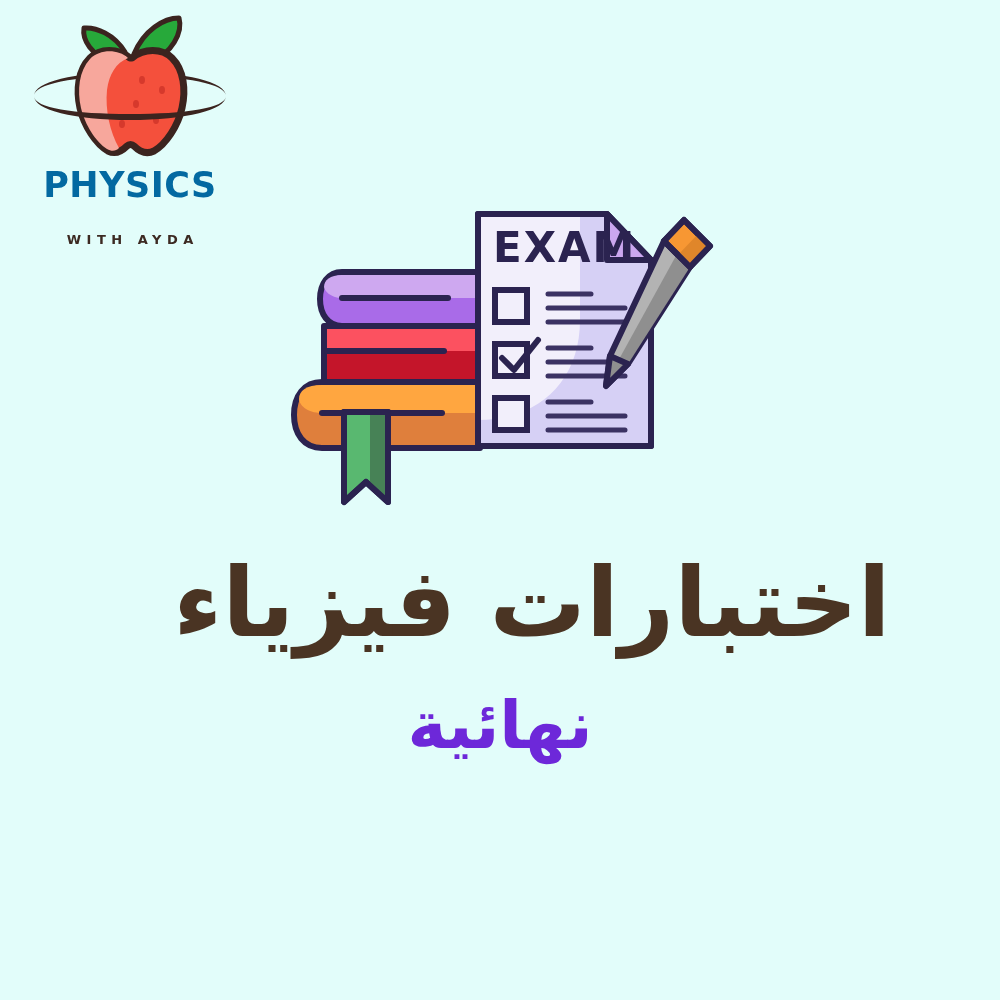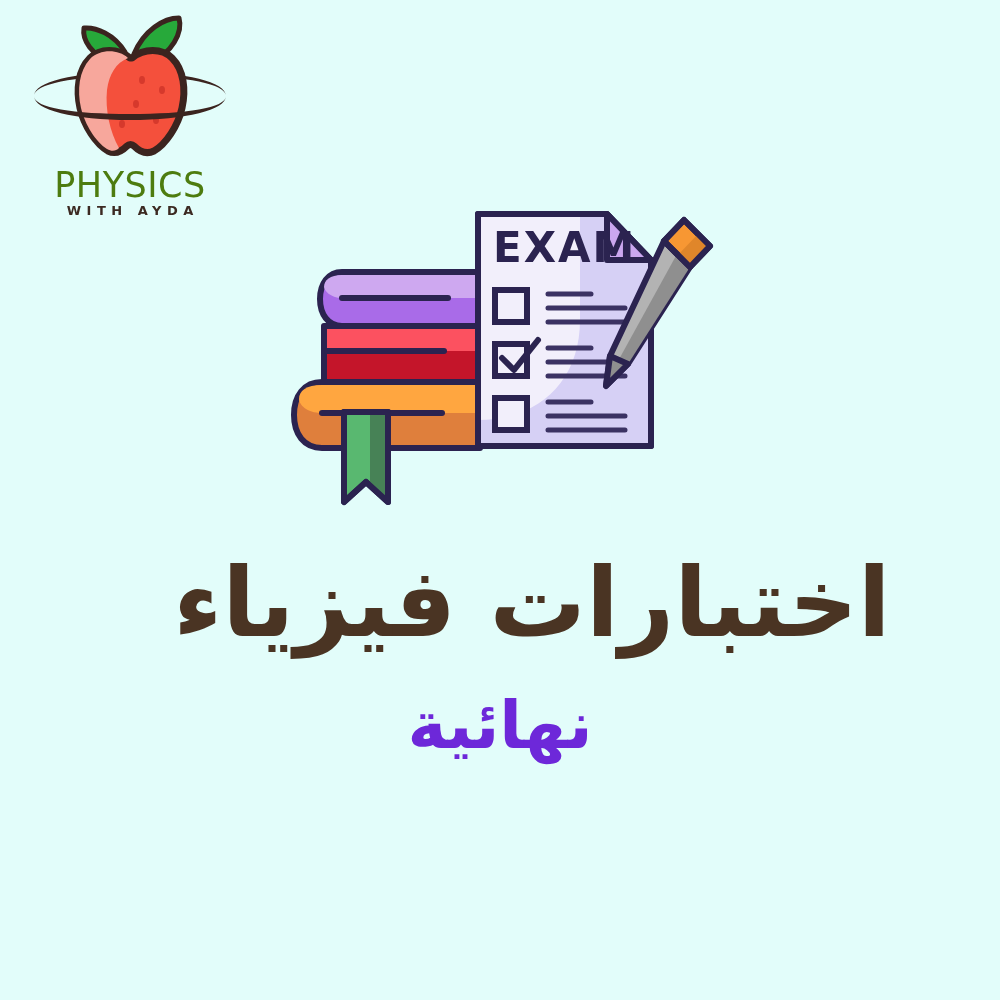--- a/index.html
+++ b/index.html
@@ -36,31 +36,31 @@
     width: 216px;
     height: 152px;
   }
   #brand-name {
     position: absolute;
     left: 0;
     top: 156px;
     width: 216px;
     text-align: center;
     font-family: "DejaVu Sans", "Liberation Sans", sans-serif;
-    font-weight: 400;
+    font-weight: 700;
     font-size: 35px;
     letter-spacing: 0.5px;
-    color: #4d7c0f;
+    color: #0369a1;
     line-height: 1;
     white-space: nowrap;
   }
   #brand-tagline {
     position: absolute;
     left: 0;
-    top: 192px;
+    top: 221px;
     width: 216px;
     text-align: center;
     font-family: "DejaVu Sans", "Liberation Sans", sans-serif;
     font-weight: 700;
     font-size: 13px;
     letter-spacing: 5.5px;
     color: #3c2a22;
     line-height: 1;
     white-space: nowrap;
     text-indent: 5.5px;

